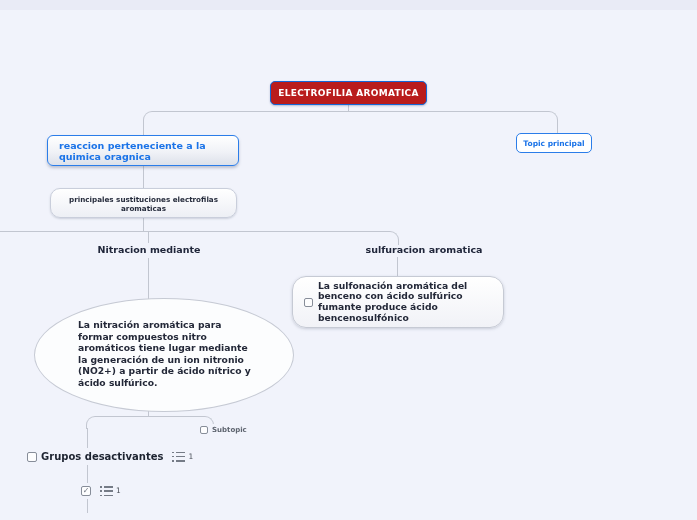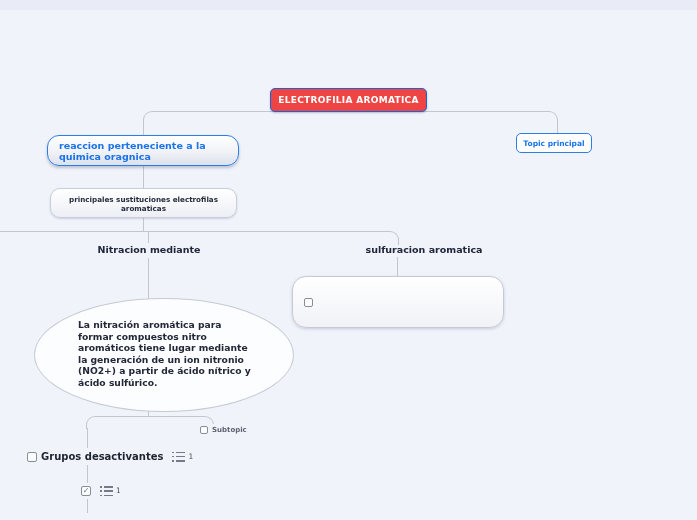--- a/index.html
+++ b/index.html
@@ -28,29 +28,29 @@
   #line-ell-brk  { left:148px; top:399px; height:18px; }
   #bracket       { left:86px; top:416px; width:126px; height:12px;
                    border-top-width:1px; border-left-width:1px; border-right-width:1px;
                    border-radius:9px 9px 0 0; }
   #spine         { left:87px; top:428px; height:85px; }
 
   
   .node { position:absolute; box-sizing:border-box; z-index:1; }
 
   #root-node {
-    left:270px; top:88px; width:157px; height:24px;
-    background:#ef4444; border:1px solid #1467d6; border-radius:5px;
+    left:270px; top:81px; width:157px; height:24px;
+    background:#b91c1c; border:1px solid #1467d6; border-radius:5px;
     color:#ffffff; font-size:9px; font-weight:bold; letter-spacing:0.3px;
     display:flex; align-items:center; justify-content:center;
     box-shadow:0 1px 2px rgba(40,60,120,.3); white-space:nowrap;
   }
   #reaccion-node {
     left:47px; top:135px; width:192px; height:31px;
-    border:1.5px solid #2b7de9; border-radius:12px;
+    border:1.5px solid #2b7de9; border-radius:6px;
     background:linear-gradient(#ffffff, #f0f2f7 55%, #dde1ea);
     box-shadow:0 2px 3px rgba(90,100,130,.35);
     color:#1a73e8; font-size:9.5px; font-weight:bold; line-height:11px;
     padding:4px 6px 0 11px; white-space:pre-line;
   }
   #topic-node {
     left:516px; top:133px; width:76px; height:20px;
     border:1.5px solid #2b7de9; border-radius:5px; background:#ffffff;
     color:#1a73e8; font-size:7.5px; font-weight:bold;
     display:flex; align-items:center; justify-content:center; white-space:nowrap;
@@ -163,20 +163,24 @@
     <div id="ellipse-text">La nitración aromática para
 formar compuestos nitro
 aromáticos tiene lugar mediante
 la generación de un ion nitronio
 (NO2+) a partir de ácido nítrico y
 ácido sulfúrico.</div>
   </div>
 
   <div class="node" id="sulfonacion-node">
     <span class="cb"></span>
+    <div id="sulfonacion-text">La sulfonación aromática del
+benceno con ácido sulfúrico
+fumante produce ácido
+bencenosulfónico</div>
   </div>
 
   <div class="node" id="subtopic-node">
     <span class="cb" style="width:8px;height:8px;"></span>
     <span class="lbl">Subtopic</span>
   </div>
 
   <div class="node" id="grupos-node">
     <span class="cb cb-lg"></span>
     <span class="lbl">Grupos desactivantes</span>

